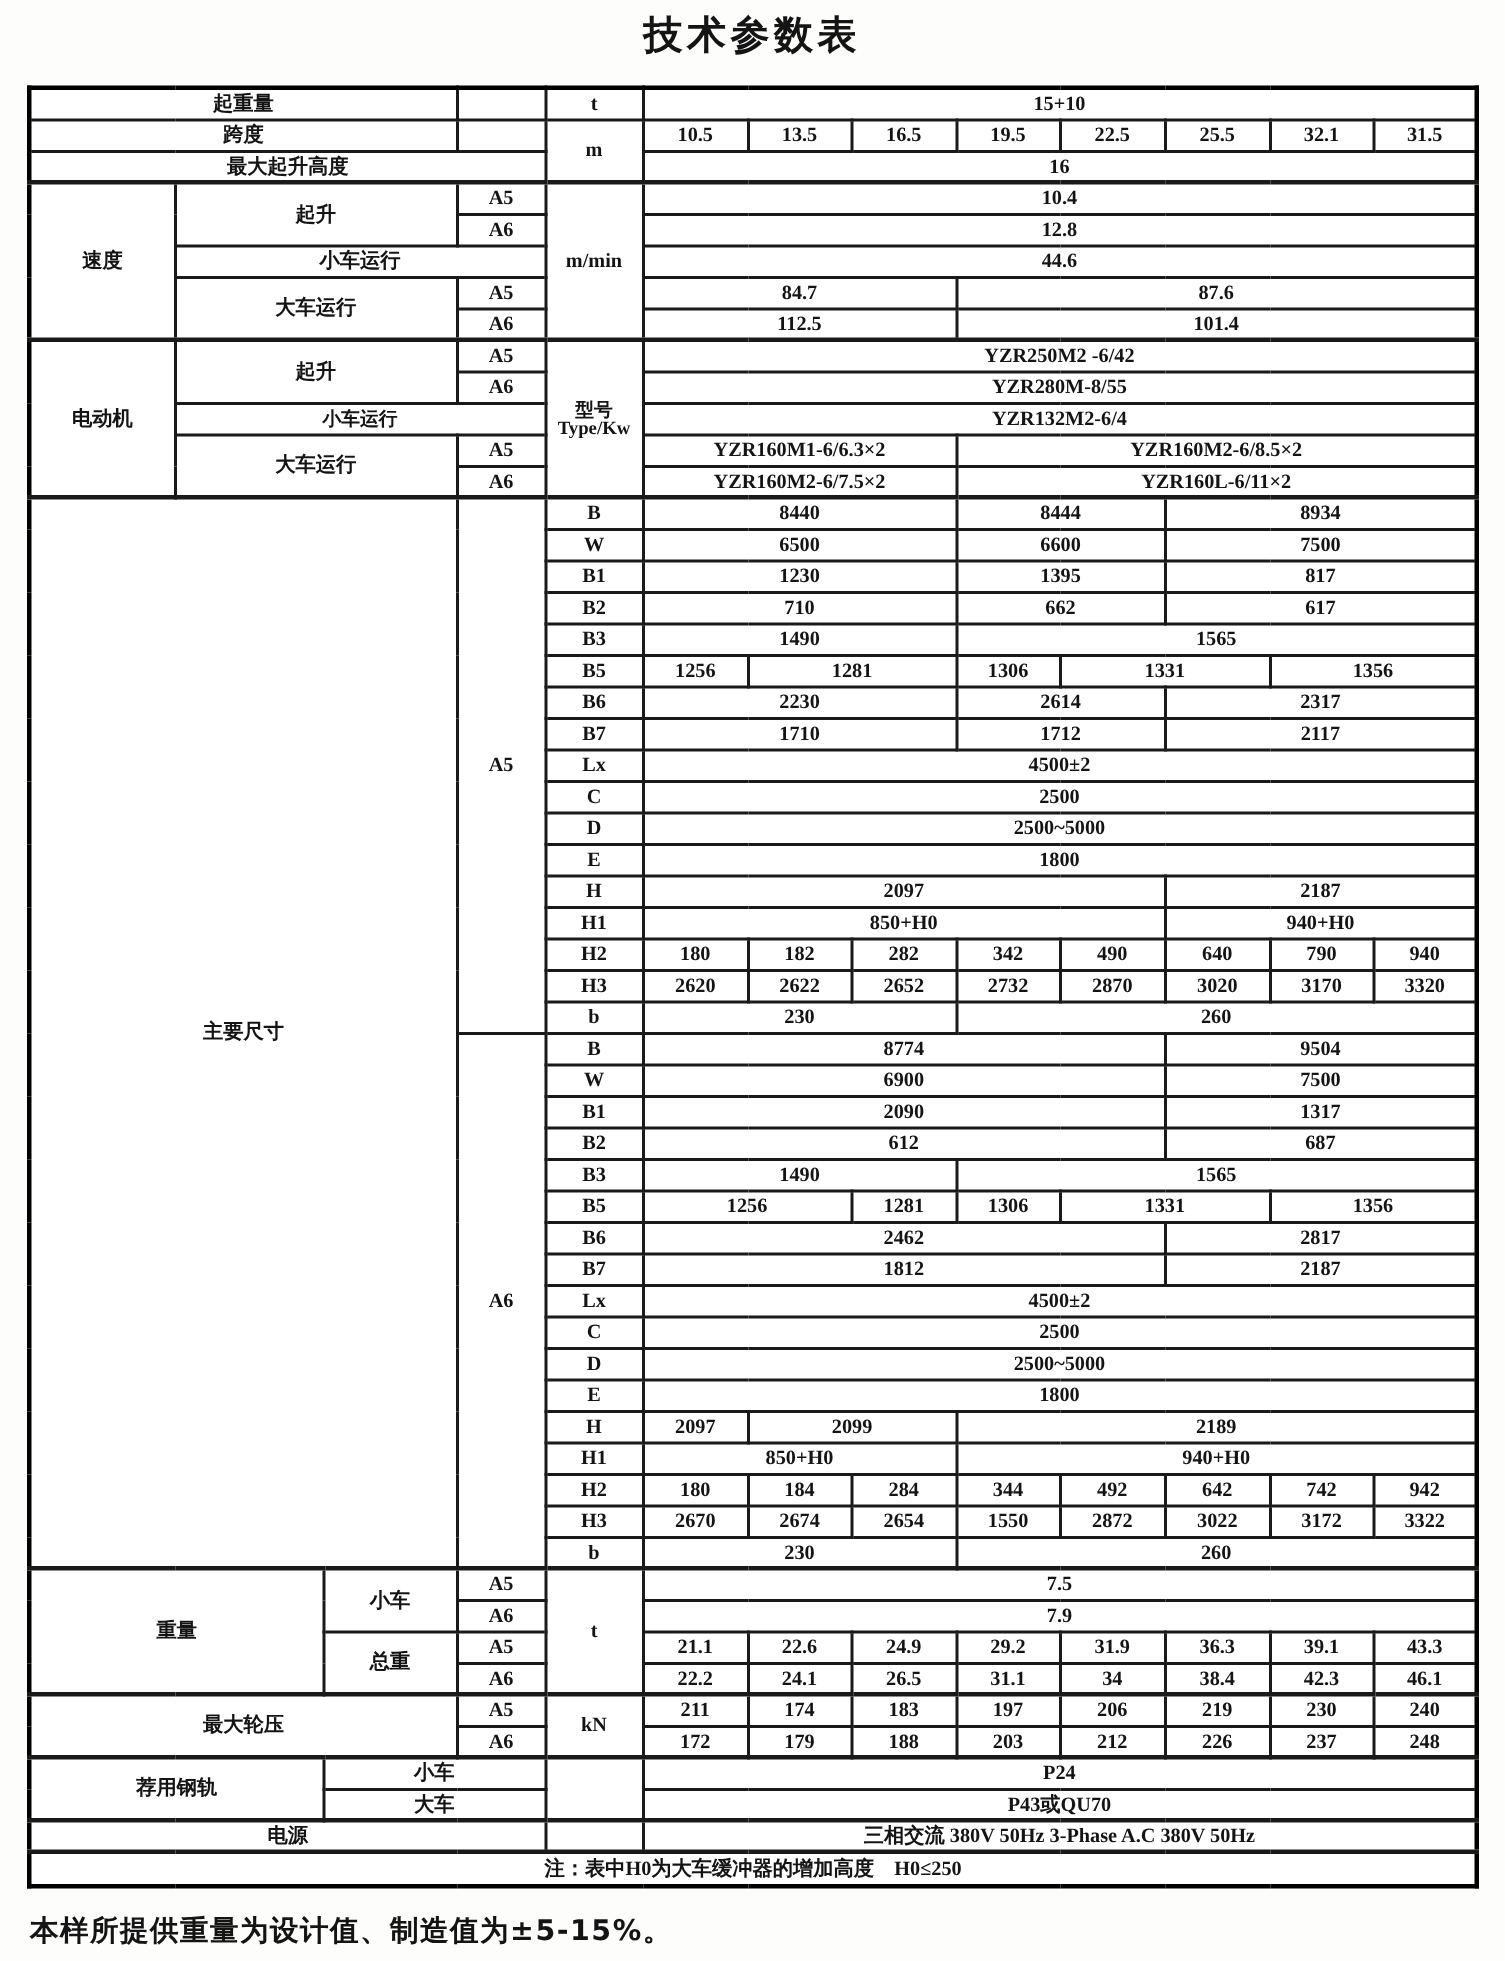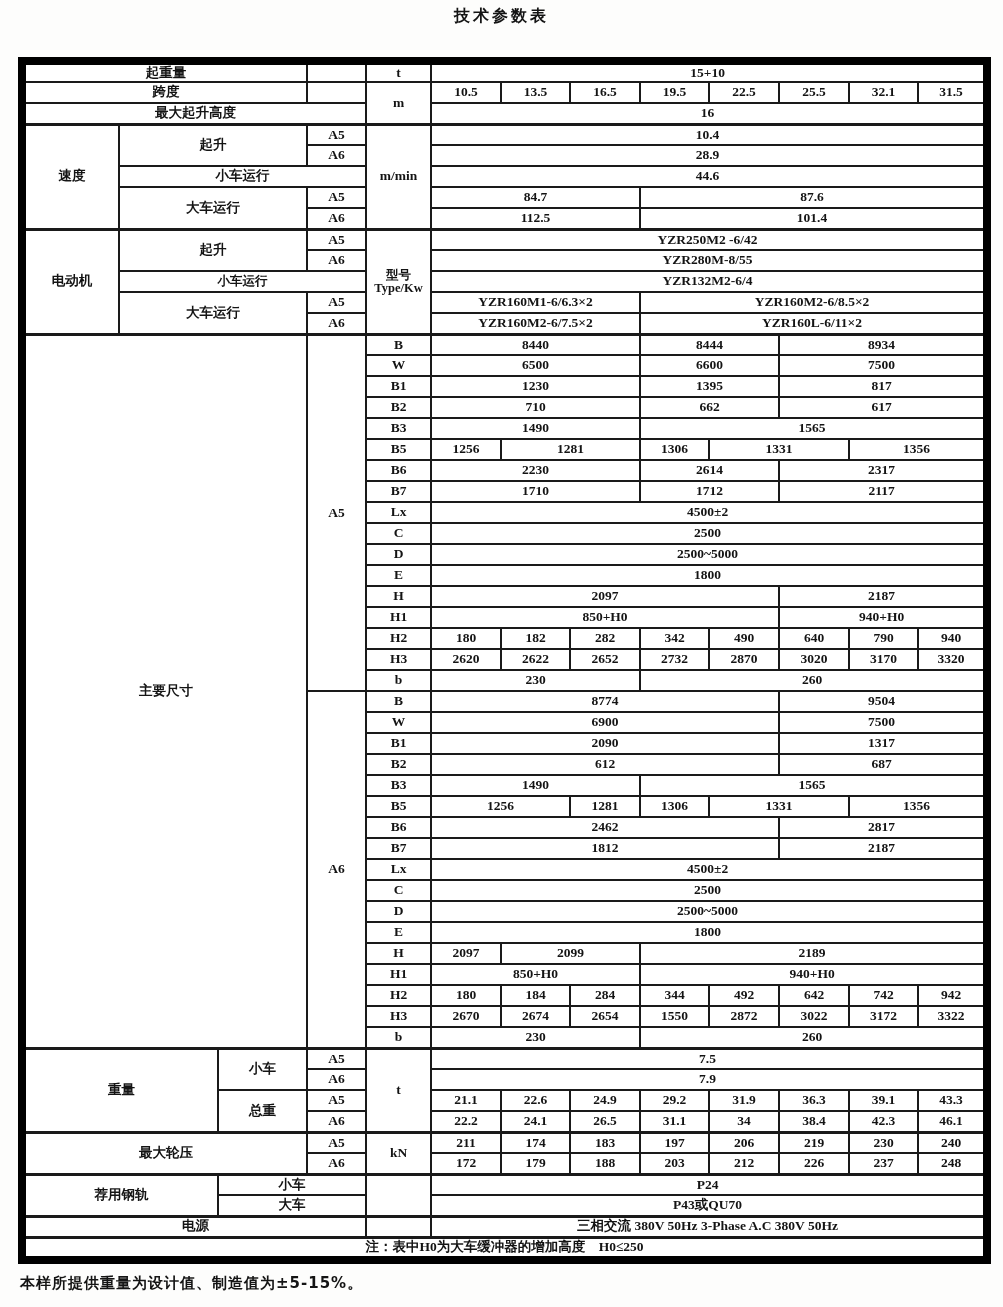--- a/index.html
+++ b/index.html
@@ -4,41 +4,41 @@
 <style>
   html,body{margin:0;padding:0;}
   body{
     width:1003px;height:1307px;position:relative;
     background:#fdfdfc;color:#141414;
     font-family:"Liberation Serif","DejaVu Serif",serif;
     -webkit-font-smoothing:antialiased;
   }
   .page-title{
     position:absolute;top:6px;left:0;width:1003px;
-    text-align:center;font-size:16px;font-weight:bold;letter-spacing:3px;
+    text-align:center;font-size:26px;font-weight:bold;letter-spacing:3px;
     font-family:"DejaVu Sans","Liberation Sans",sans-serif;
   }
   table.params{
     position:absolute;left:18px;top:57px;width:965px;height:1199px;
     border-collapse:collapse;table-layout:fixed;
-    border:8px solid #000000;background:#fff;
+    border:3px solid #000000;background:#fff;
   }
   table.params td{
     border:2px solid #1a1a1a;
     text-align:center;vertical-align:middle;
     padding:0 1px;overflow:hidden;
     font-size:13.5px;font-weight:bold;line-height:1.05;
     white-space:pre-line;
   }
   table.params tr{height:21px;}
   table.params tr.tt td{border-top-width:3px;}
   table.params td.sm{font-size:12.5px;line-height:1.0;}
   .footnote{
     position:absolute;left:20px;top:1274px;width:960px;
-    font-size:15px;font-weight:bold;letter-spacing:1px;
+    font-size:19px;font-weight:bold;letter-spacing:1px;
     font-family:"DejaVu Sans","Liberation Sans",sans-serif;
   }
 </style>
 </head>
 <body>
 
 <div class="page-title">技术参数表</div>
 
 <table class="params">
   <colgroup>
@@ -82,21 +82,21 @@
       </tr>
       <tr class="tt">
         <td rowspan="5">速度</td>
         <td colspan="2" rowspan="2">起升</td>
         <td>A5</td>
         <td rowspan="5">m/min</td>
         <td colspan="8">10.4</td>
       </tr>
       <tr>
         <td>A6</td>
-        <td colspan="8">28.9</td>
+        <td colspan="8">12.8</td>
       </tr>
       <tr>
         <td colspan="3">小车运行</td>
         <td colspan="8">44.6</td>
       </tr>
       <tr>
         <td colspan="2" rowspan="2">大车运行</td>
         <td>A5</td>
         <td colspan="3">84.7</td>
         <td colspan="5">87.6</td>

